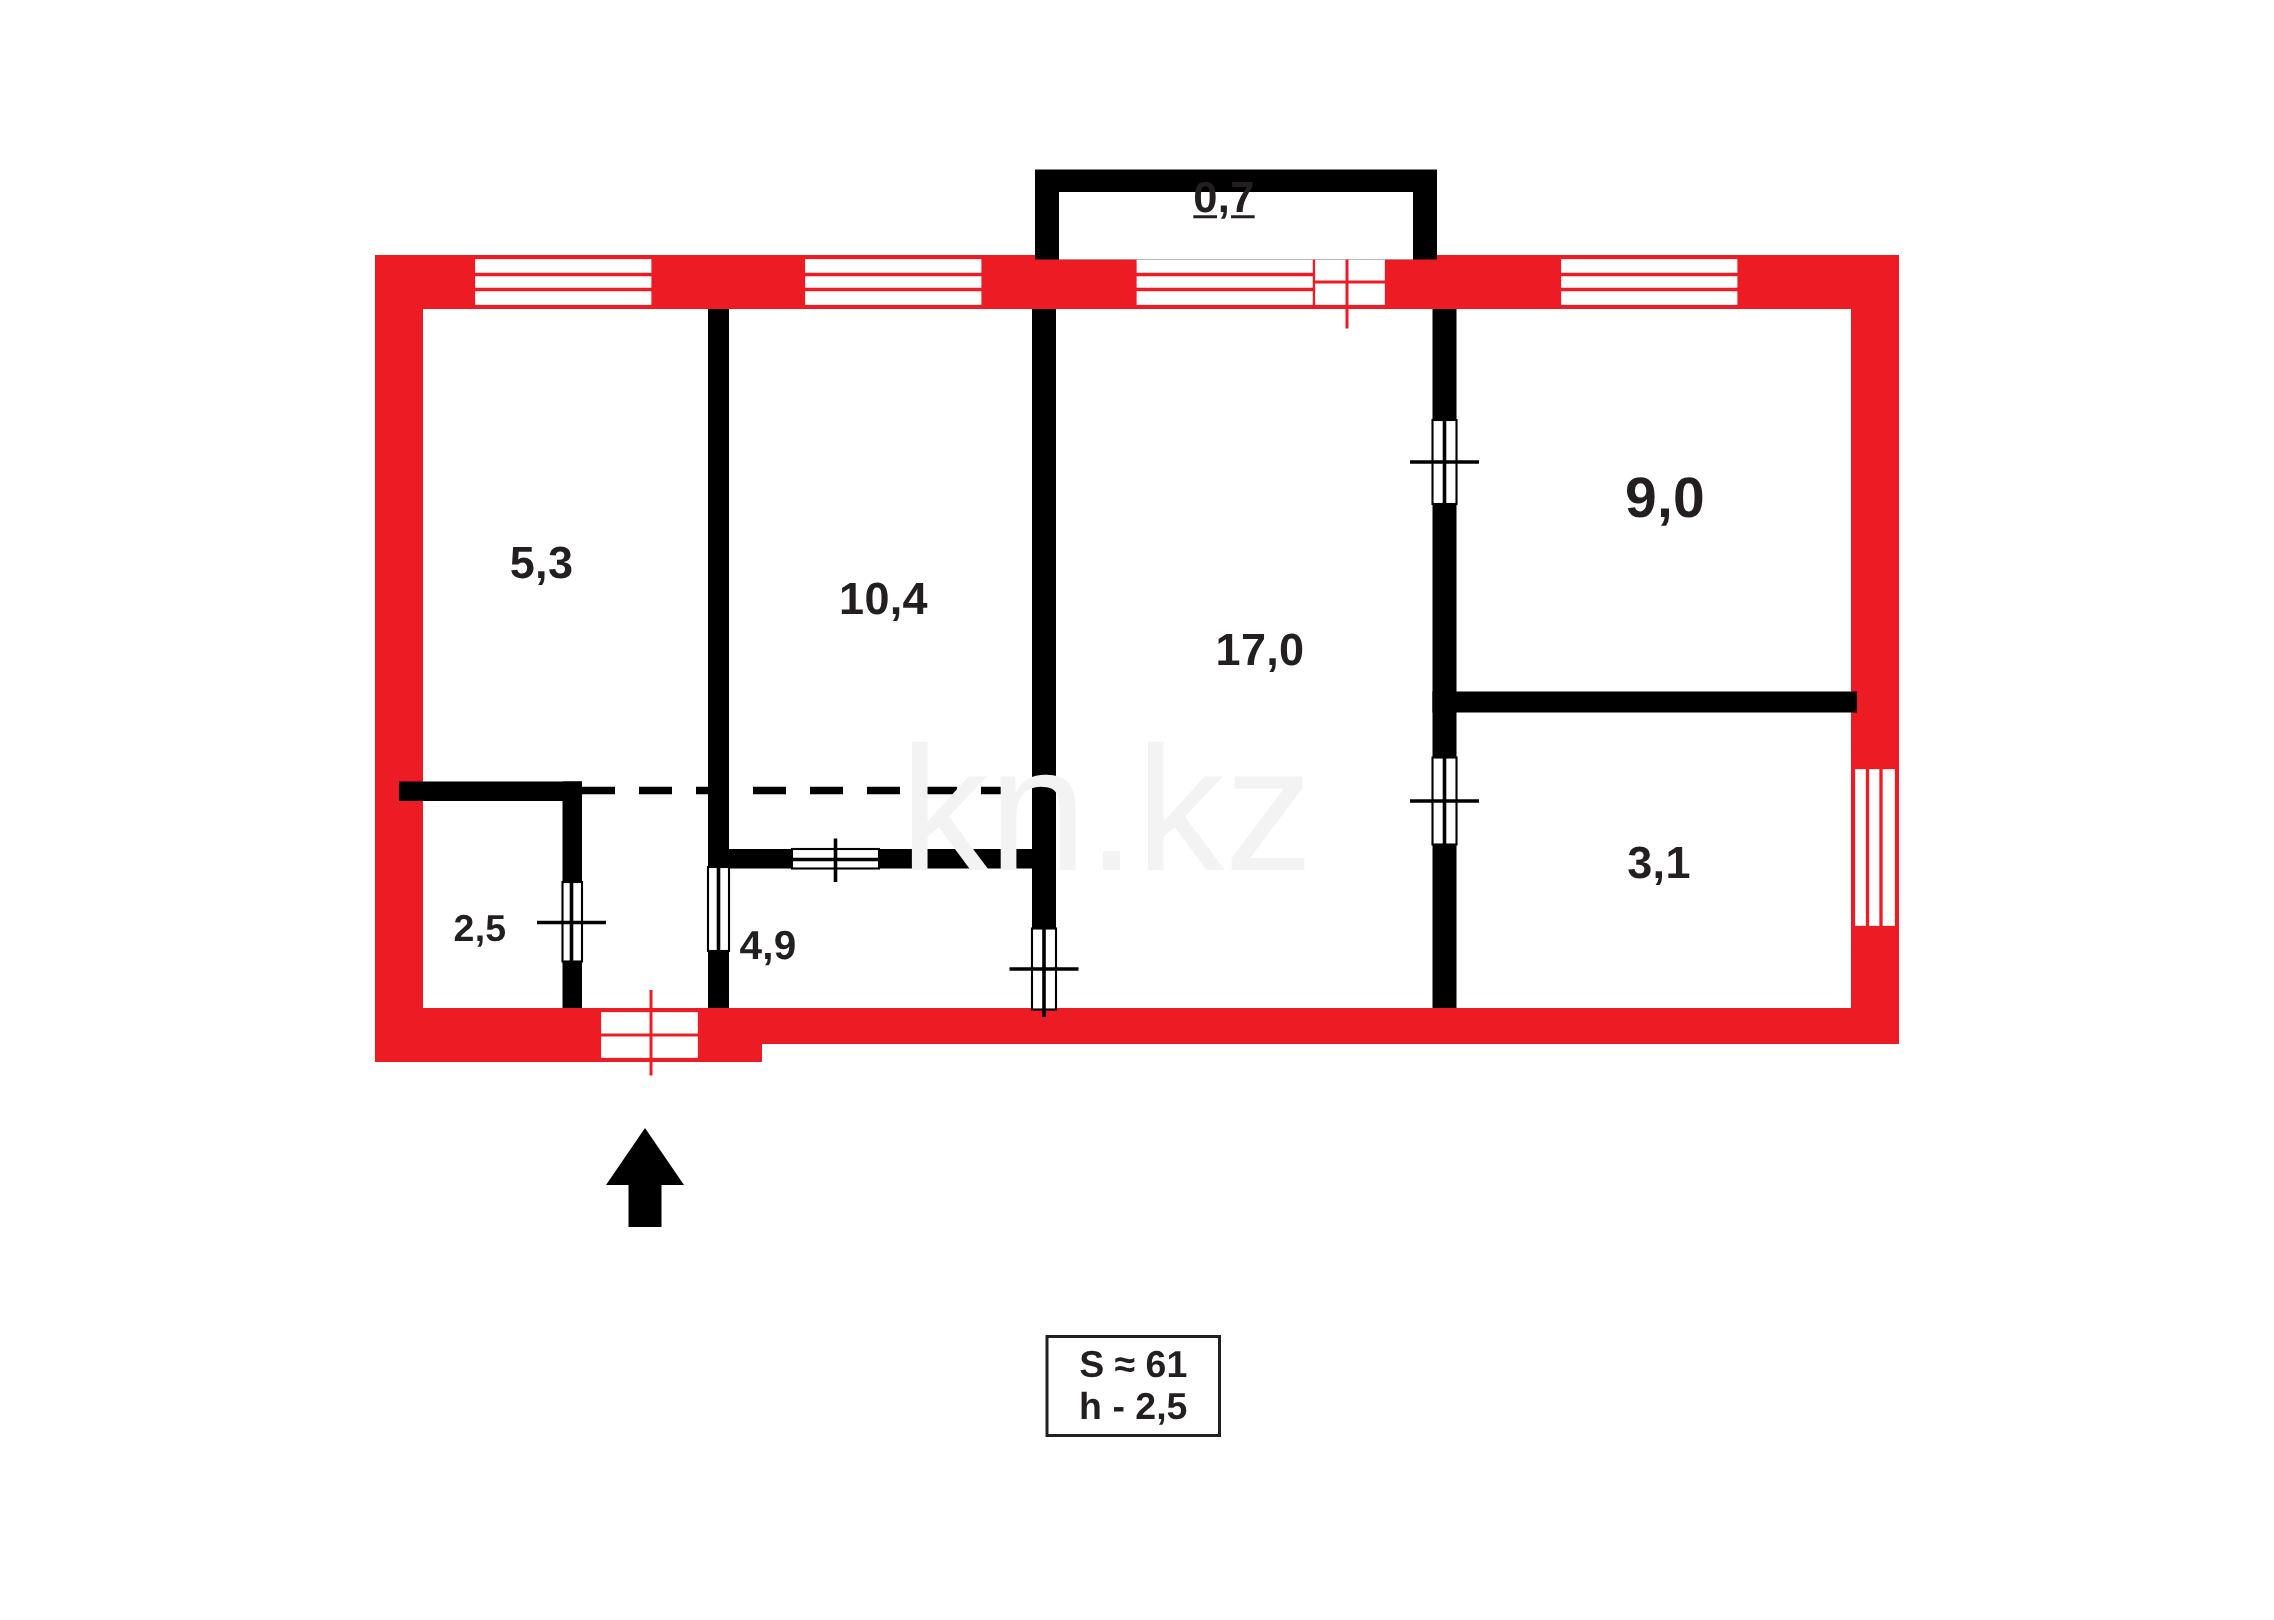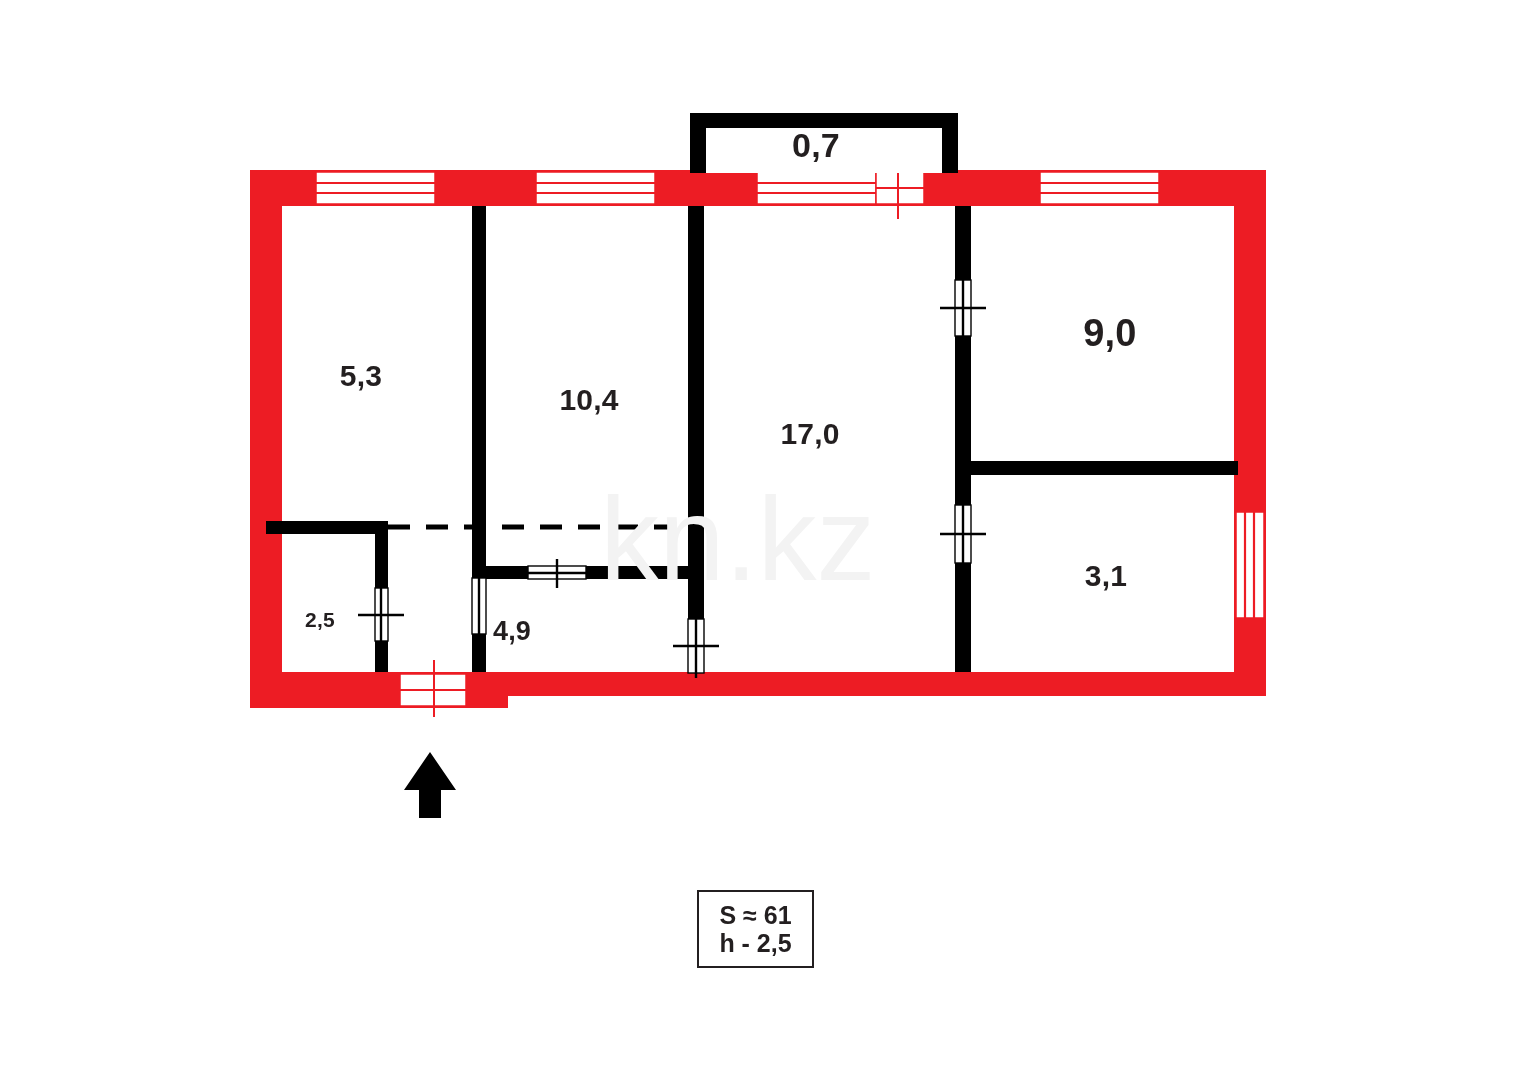--- a/index.html
+++ b/index.html
@@ -24,42 +24,42 @@
     position: absolute;
     font-family: "Liberation Sans", sans-serif;
     font-weight: 700;
     color: #231f20;
     white-space: nowrap;
     transform: translate(-50%, -50%);
     letter-spacing: 0.2px;
   }
   .lbl-9-1   { font-size: 30px; left: 361px;  top: 376px; }
   .lbl-10-4  { font-size: 30px; left: 589px;  top: 400px; }
-  .lbl-17-0  { font-size: 30px; left: 810px;  top: 434px; }
+  .lbl-17-0  { font-size: 30px; left: 840px;  top: 434px; }
   .lbl-9-0   { font-size: 38px; left: 1110px; top: 333px; }
   .lbl-7-7   { font-size: 30px; left: 1106px; top: 576px; }
-  .lbl-2-5   { font-size: 21px; left: 320px;  top: 620px; }
+  .lbl-2-5   { font-size: 25px; left: 320px;  top: 620px; }
   .lbl-4-9   { font-size: 27px; left: 512px;  top: 631px; }
-  .lbl-0-7   { font-size: 34px; left: 816px;  top: 145px; }
+  .lbl-0-7   { font-size: 29px; left: 816px;  top: 133px; text-decoration: underline; }
 
   #watermark {
     position: absolute;
     left: 600px;
     top: 484px;
     width: 310px;
     height: 120px;
     pointer-events: none;
   }
 
   #infobox {
     position: absolute;
     left: 697px;
     top: 890px;
     width: 117px;
-    height: 78px;
+    height: 68px;
     border: 2px solid #231f20;
     background: #ffffff;
     box-sizing: border-box;
     display: flex;
     flex-direction: column;
     align-items: center;
     justify-content: center;
     line-height: 1.12;
   }
   #infobox .line {

